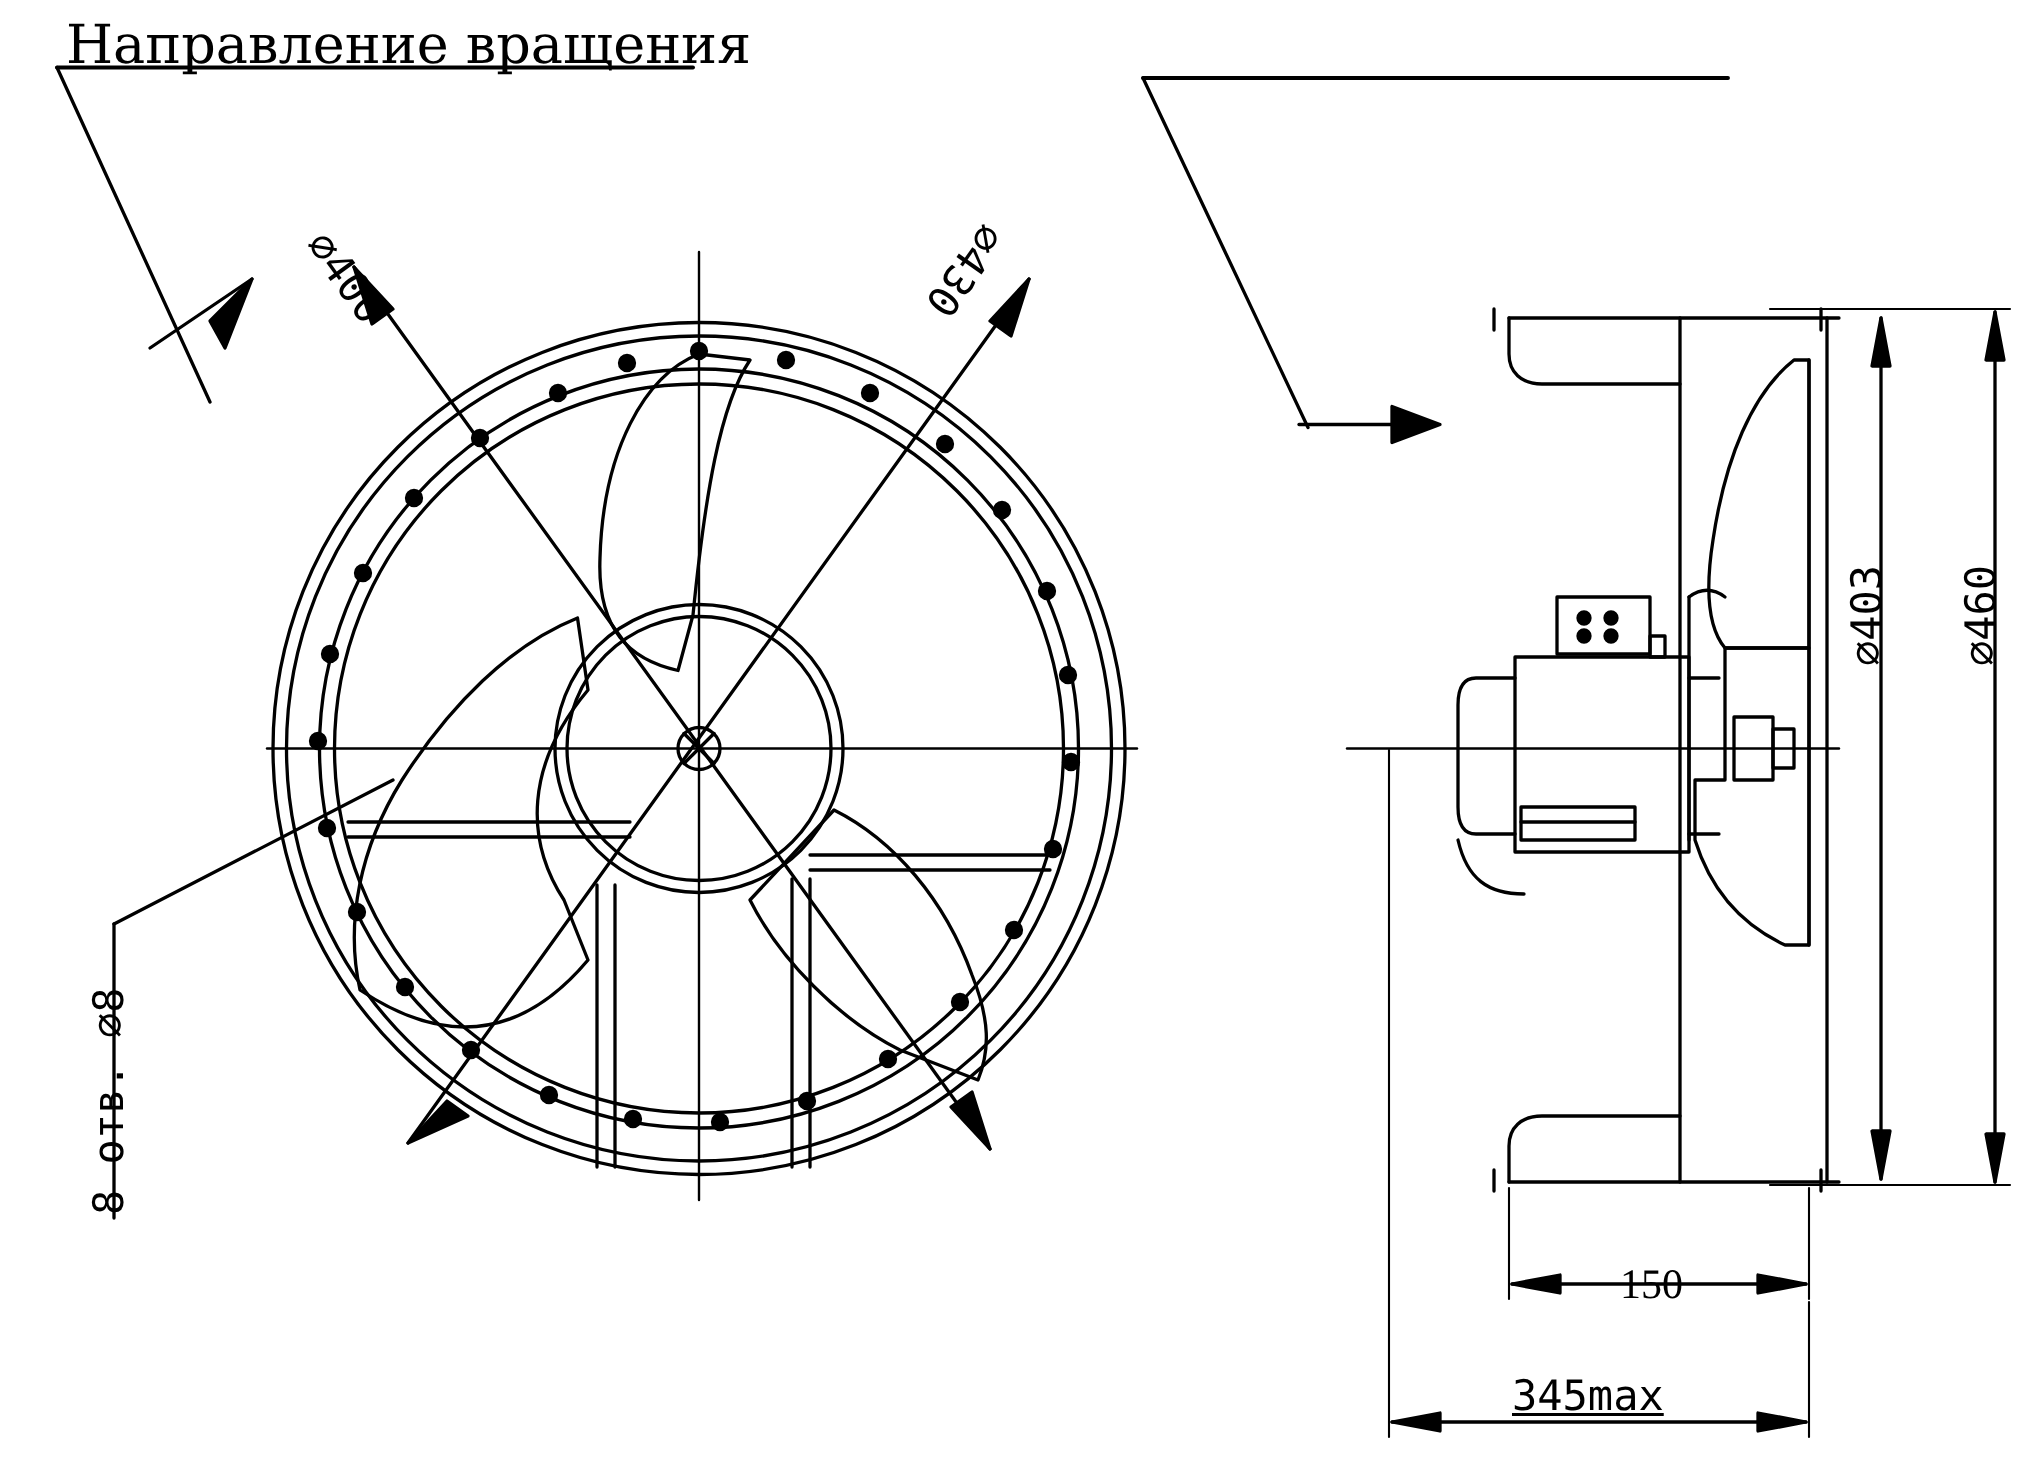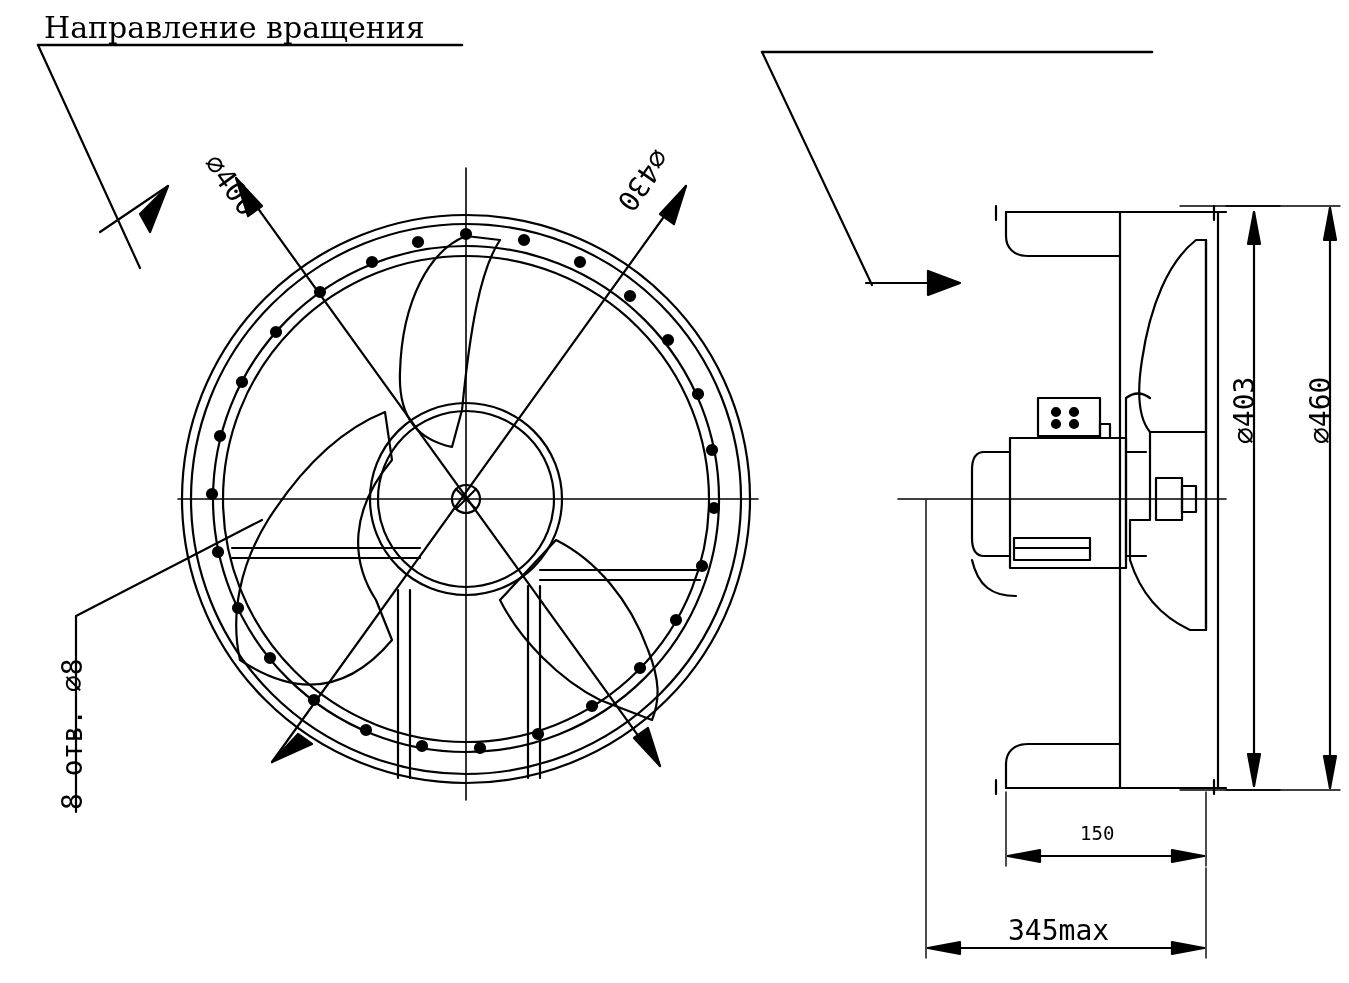--- a/index.html
+++ b/index.html
@@ -194,30 +194,30 @@
           <line x1="926" y1="500" x2="926" y2="958" stroke-width="1.4"></line>
           <line x1="1206" y1="868" x2="1206" y2="958" stroke-width="1.4"></line>
           <line x1="928" y1="948" x2="1204" y2="948"></line>
           <path d="M928 948 L960 942 L960 954 Z" fill="#000"></path>
           <path d="M1204 948 L1172 942 L1172 954 Z" fill="#000"></path>
         </g>
       </g>
     </g>
   </svg>
 
-  <div class="lbl" style="left:44px;top:10px;font-size:30px;">Направление вращения</div>
+  <div class="lbl" style="left:44px;top:10px;font-size:36px;">Направление вращения</div>
 
 
   <div class="lbl-rot" style="left:224px;top:148px;font-size:28px;transform:rotate(54deg);transform-origin:left top;">⌀400</div>
 
   <div class="lbl-rot" style="left:676px;top:162px;font-size:28px;transform:rotate(125deg);transform-origin:left top;">⌀430</div>
 
   <div class="lbl-rot" style="left:56px;top:810px;font-size:28px;transform:rotate(-90deg);transform-origin:left top;">8 отв. ⌀8</div>
 
   <div class="lbl-rot" style="left:1228px;top:444px;font-size:28px;transform:rotate(-90deg);transform-origin:left top;">⌀403</div>
 
   <div class="lbl-rot" style="left:1304px;top:444px;font-size:28px;transform:rotate(-90deg);transform-origin:left top;">⌀460</div>
 
-  <div class="lbl-rot" style="left:1080px;top:822px;font-size:19px;">150</div>
-
-  <div class="lbl-rot" style="left:1008px;top:914px;font-size:28px;">345max</div>
+  <div class="lbl-rot" style="left:1080px;top:841px;font-size:28px;font-family:Liberation Serif, serif;">150</div>
+
+  <div class="lbl-rot" style="left:1008px;top:914px;font-size:28px;text-decoration:underline;">345max</div>
 
 </div>
 
 </body></html>

